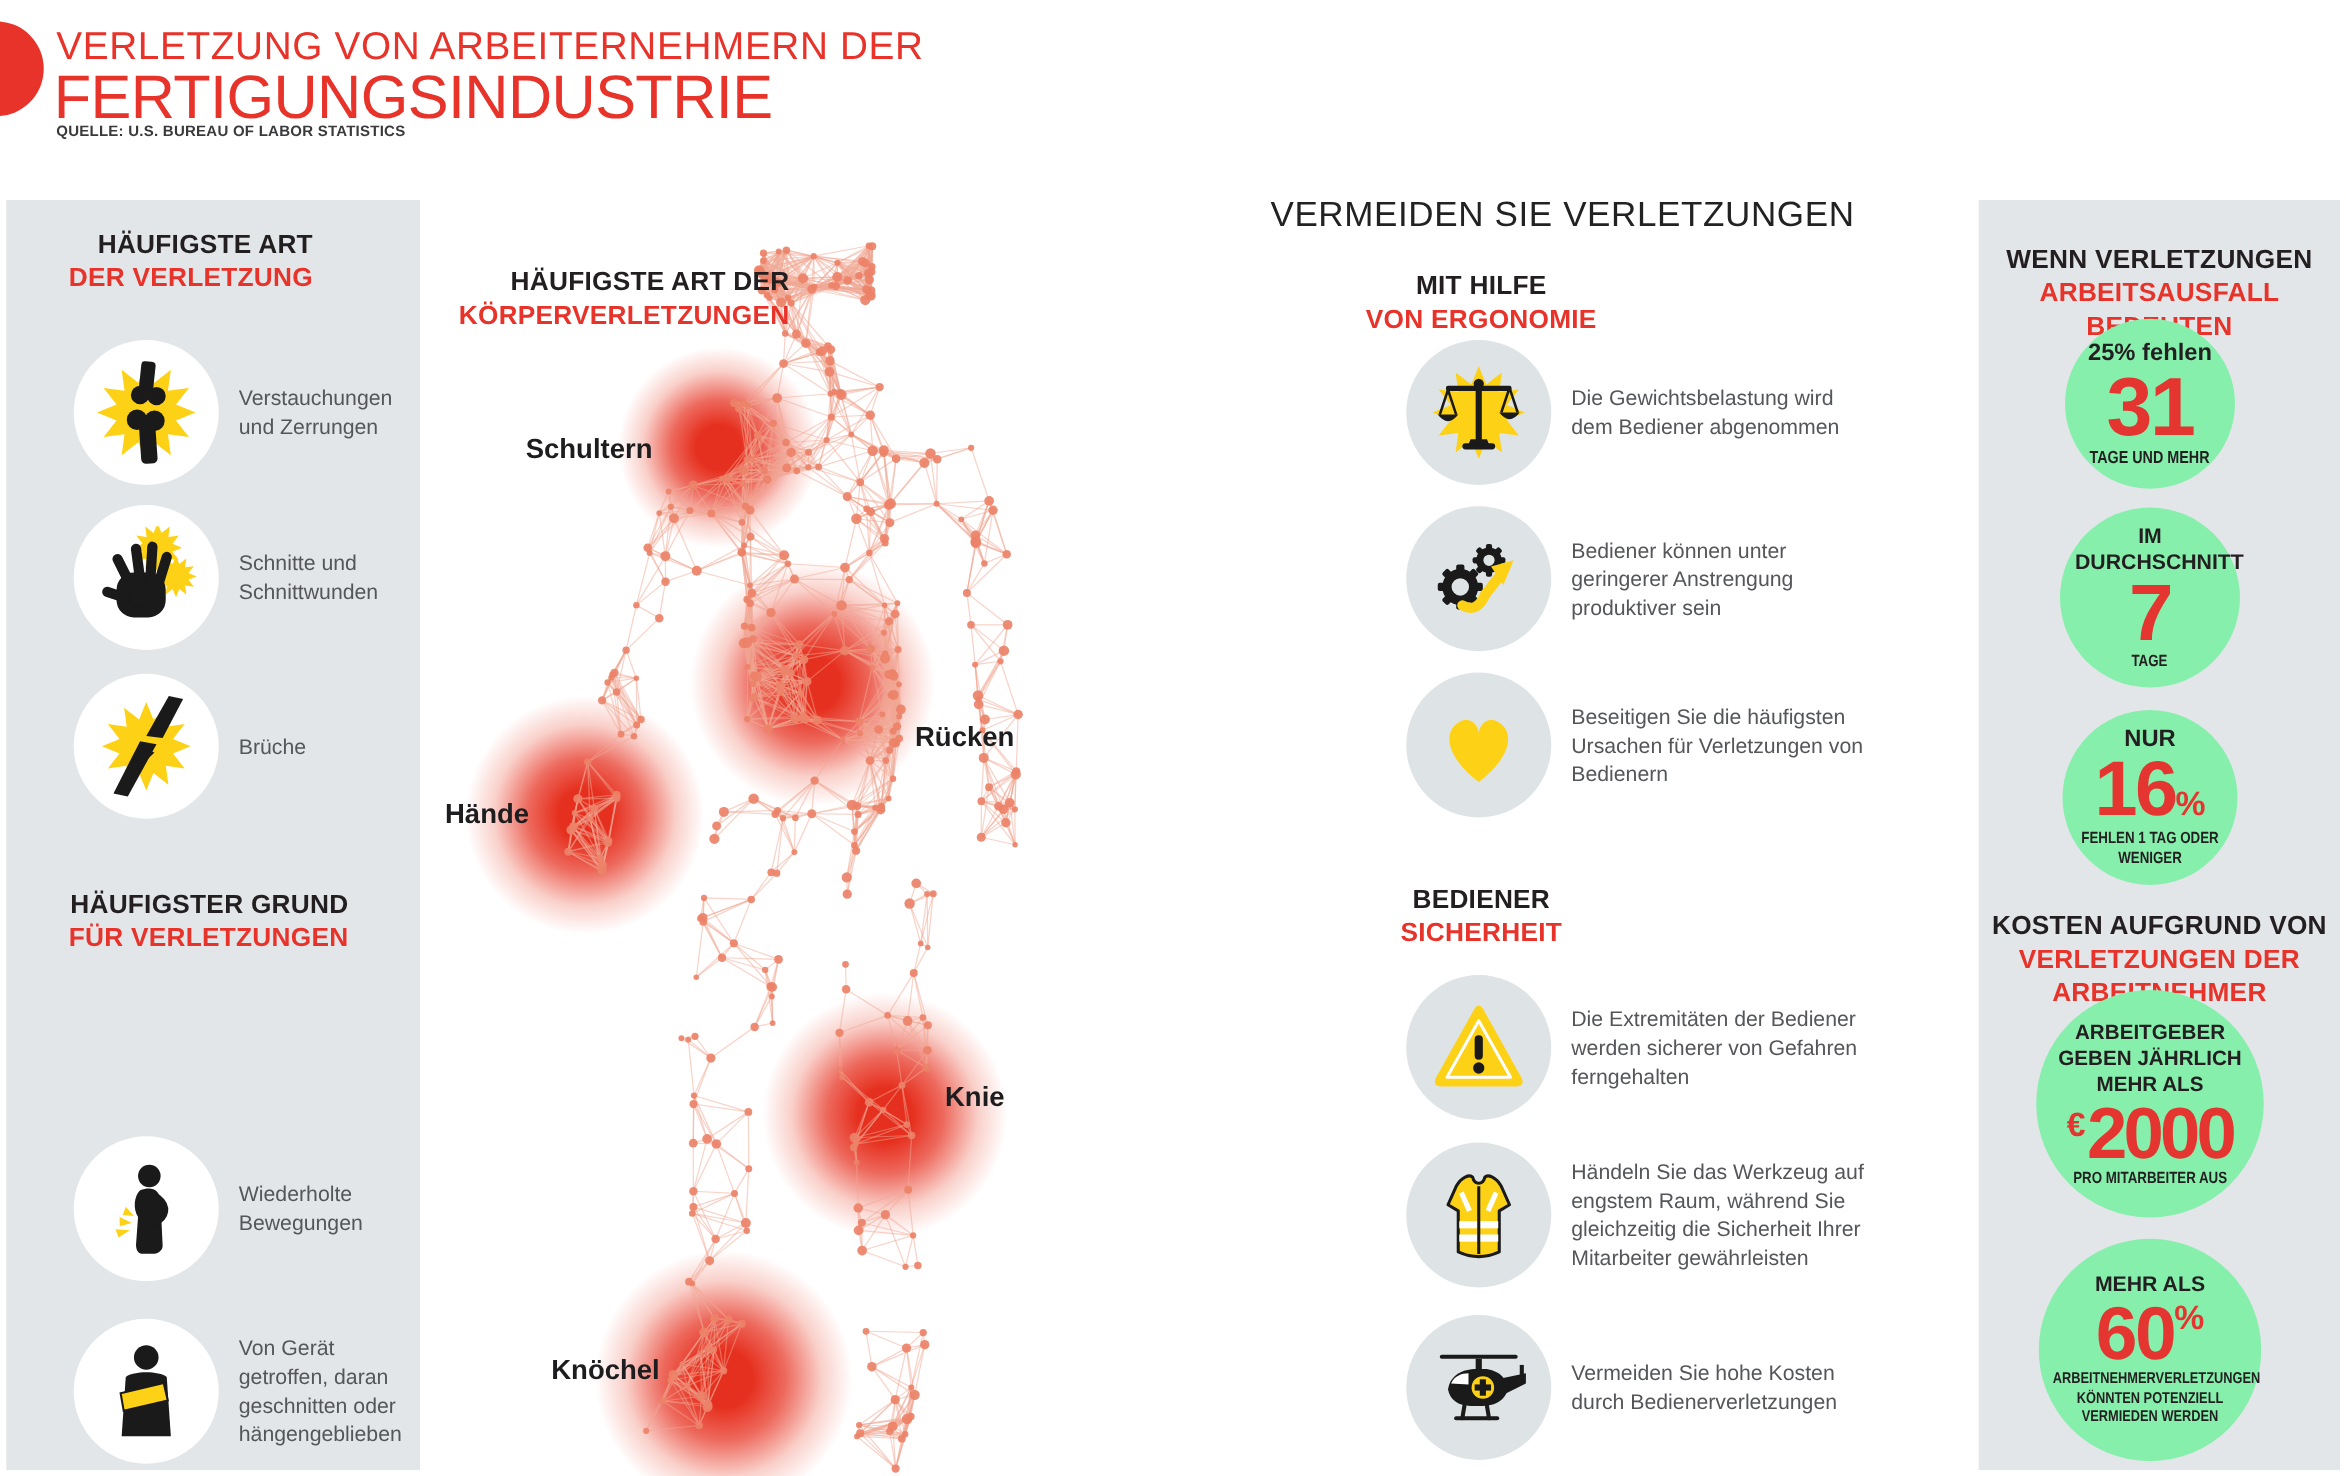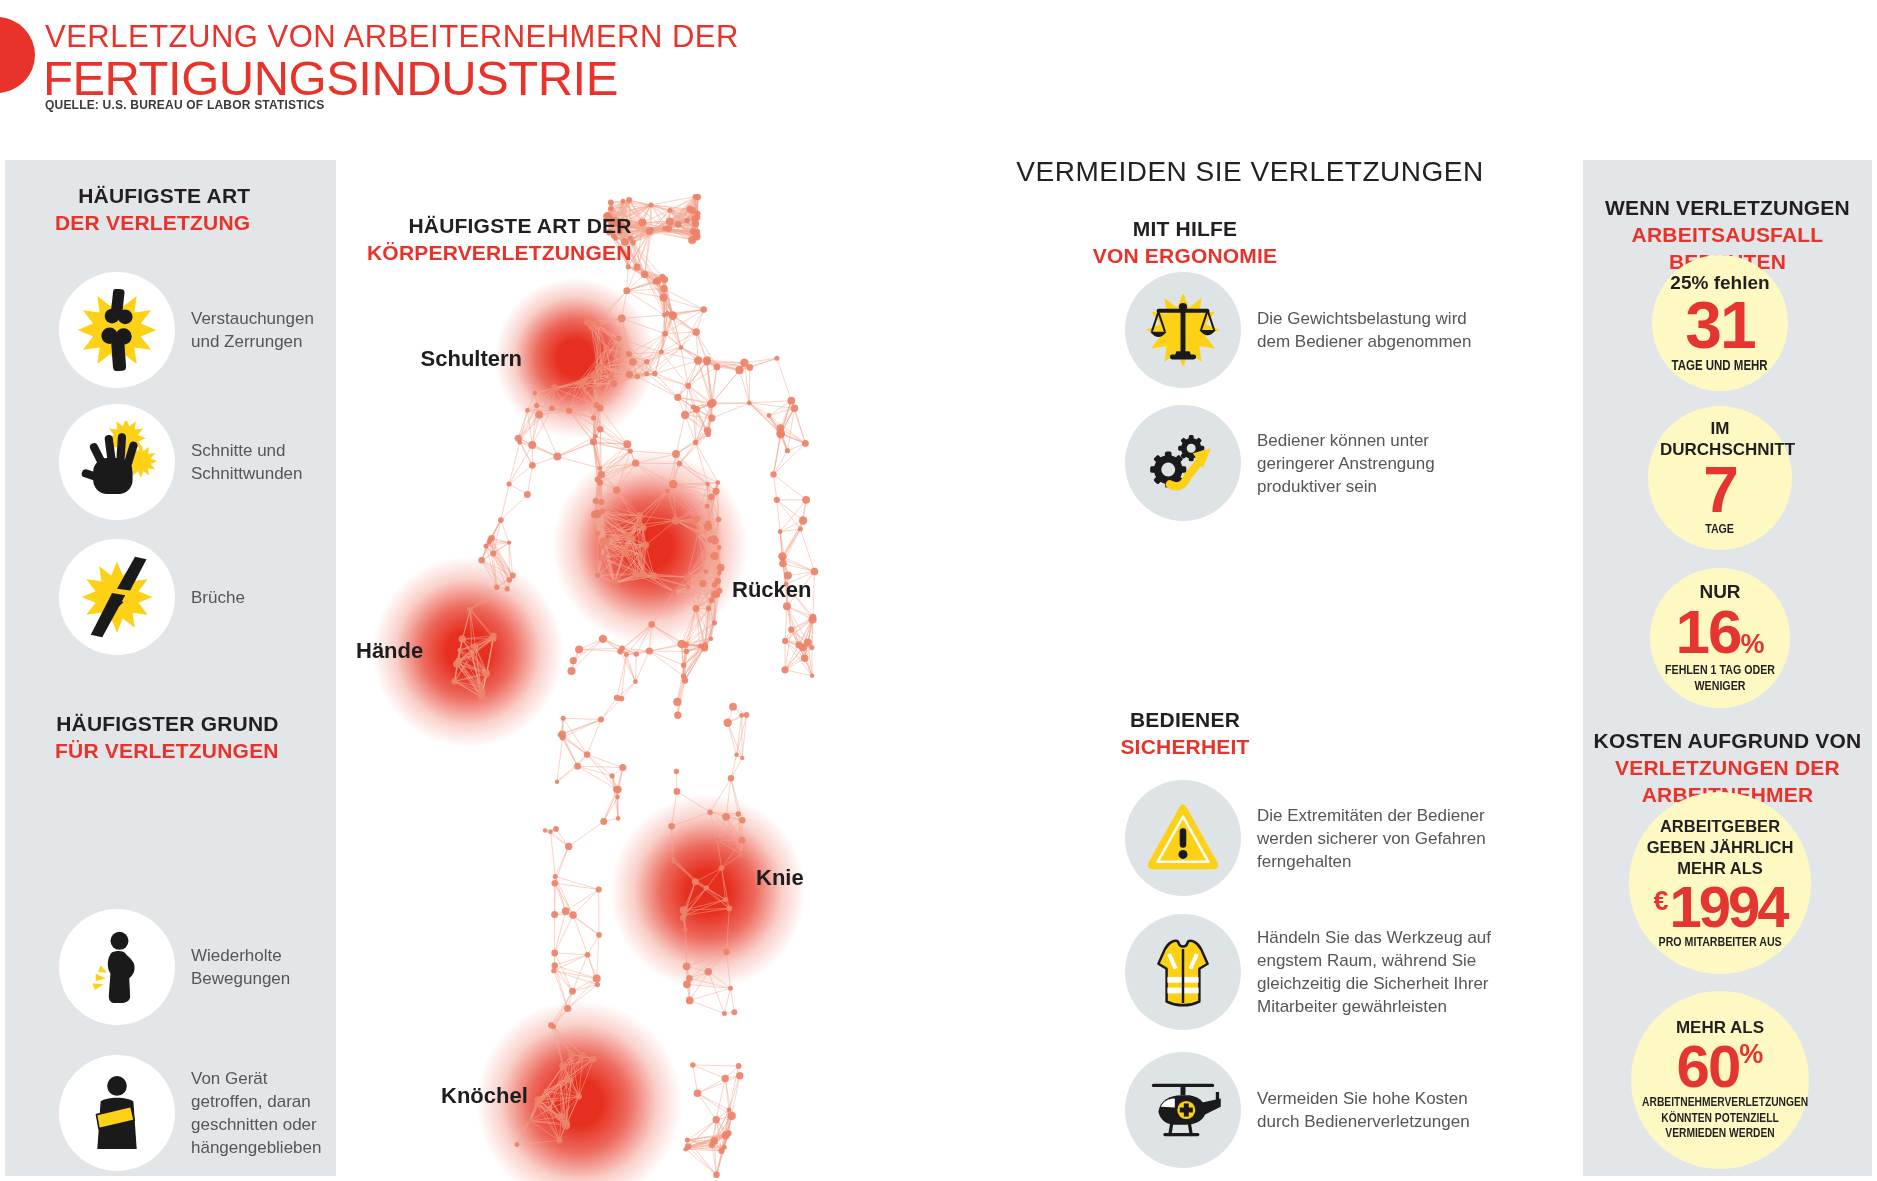--- a/index.html
+++ b/index.html
@@ -27,21 +27,21 @@
   .itxt{font-size:17px;line-height:23px;color:#54565a;}
   
   .bigtitle{position:absolute;left:960px;top:156px;width:580px;text-align:center;font-size:28px;font-weight:400;
             letter-spacing:.5px;color:#222;z-index:3;}
   
   .bodylabel{position:absolute;font-size:22px;font-weight:800;color:#1d1d1f;z-index:4;}
   .hotspot{position:absolute;border-radius:50%;z-index:1;transform:translate(-50%,-50%);
     background:radial-gradient(circle,#e6301f 0%,#e6301f 16%,rgba(230,48,31,.72) 34%,rgba(233,72,48,.26) 54%,rgba(233,72,48,0) 71%);}
   #mesh{position:absolute;left:0;top:0;z-index:2;pointer-events:none;}
   
-  .stat{position:absolute;background:#fef9c3;border-radius:50%;display:flex;flex-direction:column;align-items:center;
+  .stat{position:absolute;background:#86efac;border-radius:50%;display:flex;flex-direction:column;align-items:center;
         justify-content:center;text-align:center;z-index:3;}
   .stat-top{font-weight:800;color:#231f20;}
   .stat-num{font-weight:800;color:#e43530;line-height:.95;letter-spacing:-2px;}
   .cond{display:inline-block;transform:scaleX(.82);transform-origin:50% 50%;font-weight:700;color:#231f20;line-height:1.25;}
   .pct{font-weight:800;color:#e43530;font-size:27px;letter-spacing:0;}
   .pct.lo{vertical-align:baseline;}
   .pct.hi{position:relative;top:-24px;}
   .euro{font-weight:800;color:#e43530;font-size:27px;position:relative;top:-17px;margin-right:1px;letter-spacing:0;}
 </style>
 </head>
@@ -3115,20 +3115,28 @@
             <circle r="9" fill="none" stroke="#1a1a1a" stroke-width="7"></circle>
           </g>
         </g>
         <path d="M34,76 Q48,84 56,66 L70,48" fill="none" stroke="#fdd116" stroke-width="10" stroke-linecap="round"></path>
         <polygon points="62,38 84,32 74,56" fill="#fdd116"></polygon>
       </svg>
     </div>
     <div class="itxt" style="width:225px;">Bediener können unter geringerer Anstrengung produktiver sein</div>
   </div>
 
+  <div class="item" style="left:1125px;top:538px;">
+    <div class="ic gray">
+      <svg viewBox="0 0 100 100">
+        <path d="M50,86 C18,62 14,36 32,27 C43,22 50,32 50,39 C50,32 57,22 68,27 C86,36 82,62 50,86 Z" fill="#fdd116"></path>
+      </svg>
+    </div>
+    <div class="itxt" style="width:250px;">Beseitigen Sie die häufigsten Ursachen für Verletzungen von Bedienern</div>
+  </div>
 
   <div class="h2l center" style="left:1060px;top:706px;width:250px;">
     <span>BEDIENER</span><br>
     <span class="red">SICHERHEIT</span>
   </div>
 
   <div class="item" style="left:1125px;top:780px;">
     <div class="ic gray">
       <svg viewBox="0 0 100 100">
         <path d="M46,12 Q50,6 54,12 L92,80 Q95,88 87,88 L13,88 Q5,88 8,80 Z" fill="#fdd116"></path>
@@ -3200,21 +3208,21 @@
   </div>
 
   <div class="h2l center" style="left:1590px;top:727px;width:275px;">
     <span>KOSTEN AUFGRUND VON</span><br>
     <span class="red">VERLETZUNGEN DER</span><br>
     <span class="red">ARBEITNEHMER</span>
   </div>
 
   <div class="stat" style="left:1629px;top:792px;width:182px;height:182px;">
     <div class="stat-top" style="font-size:16.5px;width:175px;line-height:21px;">ARBEITGEBER GEBEN JÄHRLICH MEHR ALS</div>
-    <div class="stat-num" style="font-size:58px;letter-spacing:-3px;"><span class="euro">€</span><span>1994</span></div>
+    <div class="stat-num" style="font-size:58px;letter-spacing:-3px;"><span class="euro">€</span><span>2000</span></div>
     <div style="font-size:13px;"><span class="cond">PRO MITARBEITER AUS</span></div>
   </div>
 
   <div class="stat" style="left:1631px;top:991px;width:178px;height:178px;">
     <div class="stat-top" style="font-size:17px;">MEHR ALS</div>
     <div class="stat-num" style="font-size:60px;"><span>60</span><span class="pct hi">%</span></div>
     <div style="font-size:12.5px;width:190px;"><span class="cond" style="width:190px;">ARBEITNEHMERVERLETZUNGEN KÖNNTEN POTENZIELL VERMIEDEN WERDEN</span></div>
   </div>
 
 </div>

